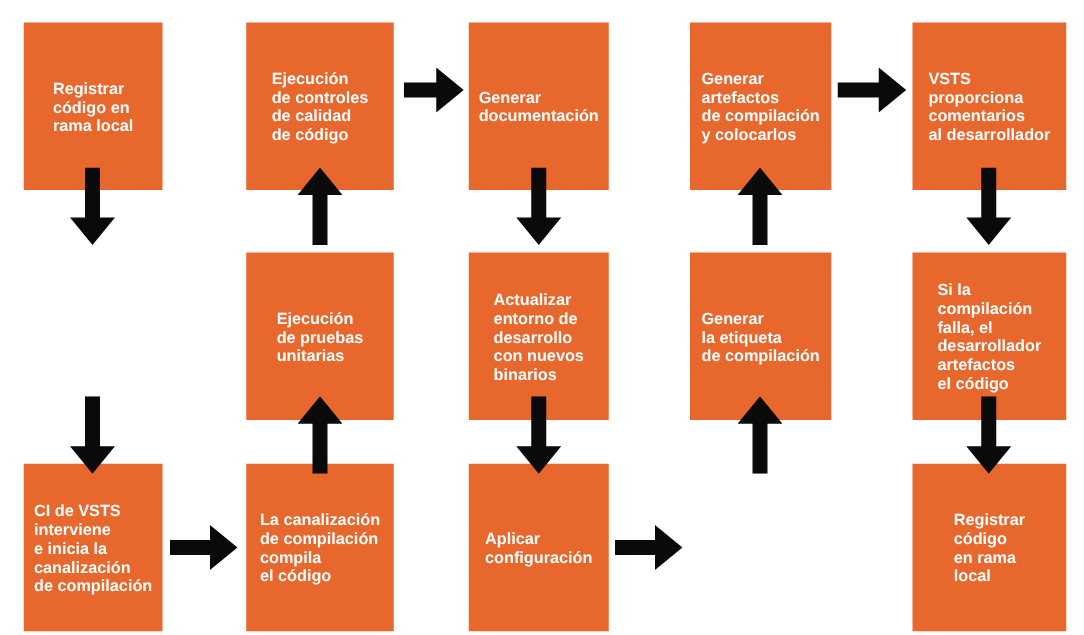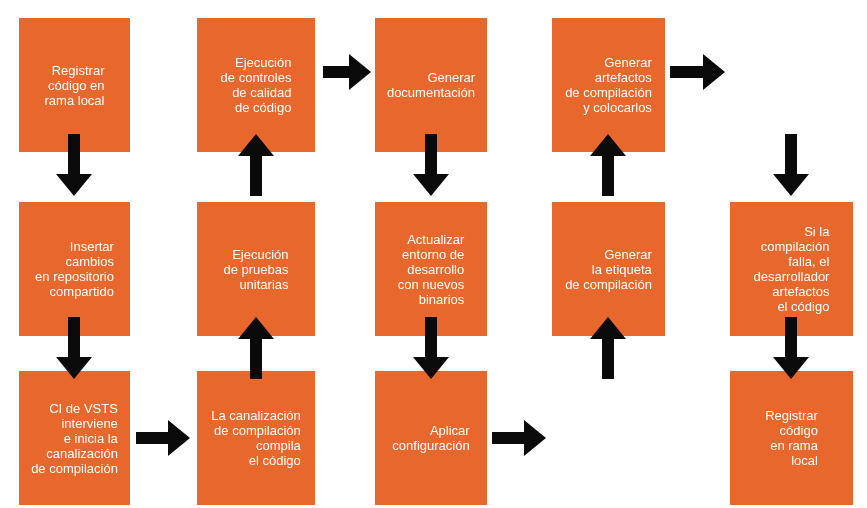--- a/index.html
+++ b/index.html
@@ -14,23 +14,23 @@
     height: 508px;
     background: var(--background, #ffffff);
     overflow: hidden;
   }
   .box {
     position: absolute;
     height: 134px;
     background: var(--box, #e8672c);
     color: var(--box_text, #ffffff);
     font-size: 13px;
-    font-weight: normal;
+    font-weight: bold;
     line-height: 15px;
-    text-align: right;
+    text-align: left;
     white-space: pre-line;
     display: flex;
     align-items: center;
     justify-content: center;
     padding: 2px;
     box-sizing: border-box;
   }
   .c1 { left: 19px;  width: 111px; }
   .c2 { left: 197px; width: 118px; }
   .c3 { left: 375px; width: 112px; }
@@ -47,24 +47,20 @@
   .arrow svg { display: block; }
 </style>
 </head>
 <body>
 
 <div class="canvas">
 
   <div class="box c1 r1">Registrar
 código en
 rama local</div>
-  <div class="box c1 r2">Insertar
-cambios
-en repositorio
-compartido</div>
   <div class="box c1 r3">CI de VSTS
 interviene
 e inicia la
 canalización
 de compilación</div>
 
   <div class="box c2 r3">La canalización
 de compilación
 compila
 el código</div>
@@ -87,20 +83,24 @@
 configuración</div>
 
   <div class="box c4 r2">Generar
 la etiqueta
 de compilación</div>
   <div class="box c4 r1">Generar
 artefactos
 de compilación
 y colocarlos</div>
 
+  <div class="box c5 r1">VSTS
+proporciona
+comentarios
+al desarrollador</div>
   <div class="box c5 r2">Si la
 compilación
 falla, el
 desarrollador
 artefactos
 el código</div>
   <div class="box c5 r3">Registrar
 código
 en rama
 local</div>

